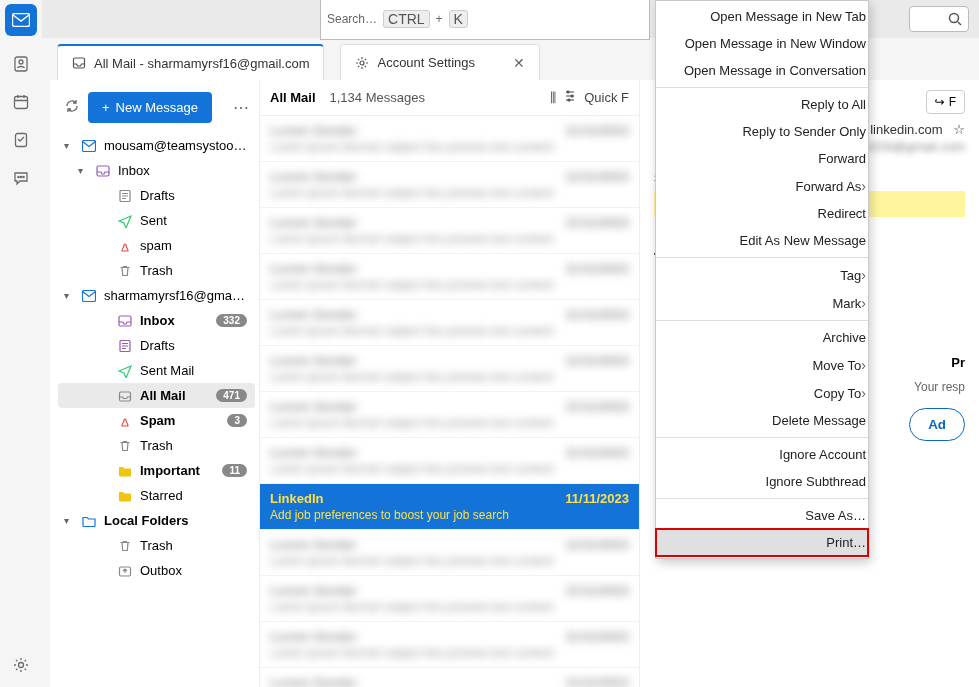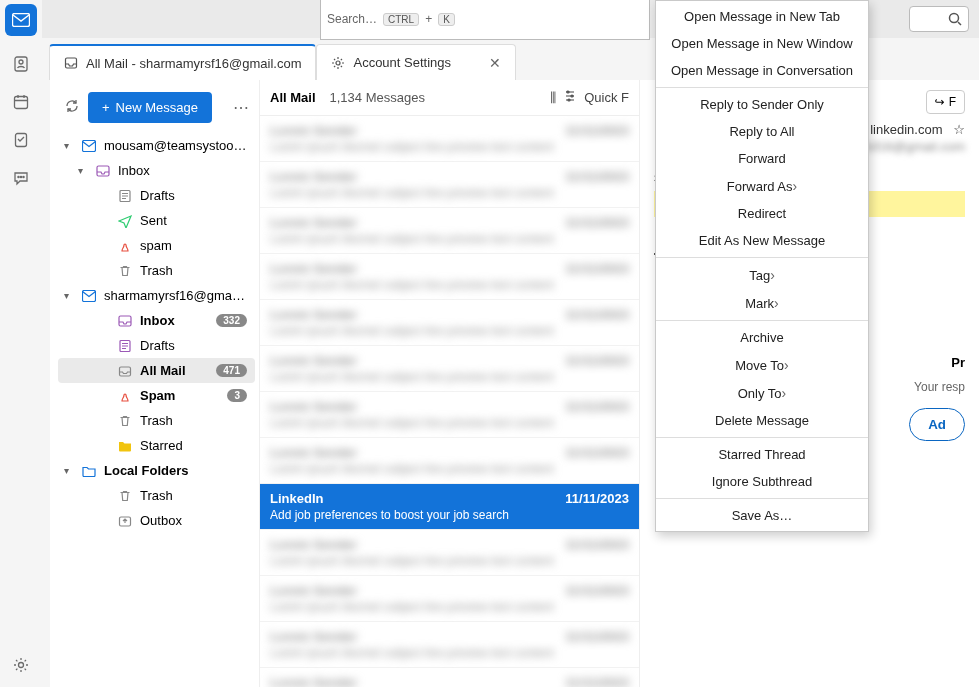--- a/index.html
+++ b/index.html
@@ -3,23 +3,23 @@
 <meta charset="utf-8">
 <style>
 * { margin: 0; padding: 0; box-sizing: border-box; font-family: -apple-system, BlinkMacSystemFont, "Segoe UI", sans-serif; }
 body { width: 979px; height: 687px; overflow: hidden; background: #f5f5f5; position: relative; }
 .topbar { height: 38px; background: #eaeaea; display: flex; align-items: center; padding: 0 10px; gap: 10px; }
 .leftbar { position: absolute; left: 0; top: 0; width: 42px; height: 100%; background: #f5f5f5; display: flex; flex-direction: column; align-items: center; padding-top: 4px; gap: 18px; }
 .leftbar .mail-logo { width: 32px; height: 32px; background: #1373d9; border-radius: 6px; display: flex; align-items: center; justify-content: center; }
 .leftbar .side-icon { color: #6b6b6b; width: 20px; height: 20px; display: flex; align-items: center; justify-content: center; }
 .leftbar .settings { margin-top: auto; margin-bottom: 12px; }
 .search-wrap { margin-left: 310px; width: 330px; height: 42px; background: #fff; border: 1px solid #bbb; border-radius: 0; display: flex; align-items: center; padding: 0 6px; gap: 6px; font-size: 12px; color: #666; }
-.kbd { background: #eee; border: 1px solid #ccc; border-radius: 3px; padding: 0 4px; font-size: 10px; color: #555; }
+.kbd { background: #eee; border: 1px solid #ccc; border-radius: 3px; padding: 0 4px; font-size: 14px; color: #555; }
 .search-right { margin-left: auto; width: 60px; height: 26px; background: #fff; border: 1px solid #bbb; border-radius: 4px; display: flex; align-items: center; justify-content: flex-end; padding-right: 6px; }
-.tabs { position: absolute; left: 42px; top: 44px; height: 36px; display: flex; gap: 0; padding-left: 7px; }
+.tabs { position: absolute; left: 50px; top: 44px; height: 36px; display: flex; gap: 16px; padding-left: 7px; }
 .tab { background: #fff; border: 1px solid #ddd; border-bottom: none; border-radius: 4px 4px 0 0; padding: 0 14px; display: flex; align-items: center; gap: 8px; font-size: 13px; color: #333; height: 36px; }
 .tab.active { border-top: 2px solid #1373d9; }
 .tab .close { color: #666; margin-left: 30px; font-size: 14px; }
 .main { position: absolute; left: 50px; top: 80px; right: 0; bottom: 0; background: #fff; display: flex; }
 .folders { width: 210px; border-right: 1px solid #eee; padding: 12px 4px; overflow: hidden; font-size: 13px; }
 .folders-header { display: flex; align-items: center; gap: 8px; padding: 0 6px 10px 10px; }
 .btn-new { background: #1373d9; color: #fff; border: none; border-radius: 4px; padding: 8px 14px; font-size: 13px; display: flex; align-items: center; gap: 6px; cursor: pointer; }
 .hdr-icon { color: #666; }
 .dots { margin-left: auto; color: #666; font-size: 16px; }
 .tree { padding-left: 4px; }
@@ -45,34 +45,34 @@
 .msglist-header { height: 36px; display: flex; align-items: center; padding: 0 10px; gap: 14px; border-bottom: 1px solid #eee; font-size: 13px; }
 .msglist-header .title { font-weight: 600; }
 .msglist-header .count { color: #555; }
 .msglist-header .right { margin-left: auto; display: flex; align-items: center; gap: 8px; color: #444; }
 .msglist-body { flex: 1; overflow: hidden; }
 .msg-row { padding: 7px 10px; border-bottom: 1px solid #f2f2f2; cursor: pointer; }
 .msg-row .line1 { display: flex; justify-content: space-between; font-size: 13px; font-weight: 600; color: #333; }
 .msg-row .line2 { font-size: 12px; color: #555; margin-top: 2px; overflow: hidden; text-overflow: ellipsis; white-space: nowrap; }
 .msg-row.blurred .line1, .msg-row.blurred .line2 { filter: blur(4px); color: #999; }
 .msg-row.selected { background: #1373d9; color: #fff; }
-.msg-row.selected .line1, .msg-row.selected .line2 { color: #ffffff; }
+.msg-row.selected .line1, .msg-row.selected .line2 { color: #fde047; }
 .preview { flex: 1; padding: 10px 14px; font-size: 13px; position: relative; overflow: hidden; }
 .preview-top { display: flex; justify-content: flex-end; gap: 6px; margin-bottom: 8px; }
 .pbtn { border: 1px solid #ccc; background: #fff; border-radius: 4px; padding: 4px 8px; font-size: 12px; display: flex; align-items: center; gap: 4px; cursor: pointer; }
 .preview .from { color: #333; margin: 6px 0 2px 0; text-align: right; }
 .preview .to { color: #888; text-align: right; filter: blur(3px); }
 .preview .subj { font-size: 15px; margin: 14px 0 6px 0; text-align: left; }
 .preview .banner { background: #fff59d; padding: 6px 8px; font-size: 12px; margin: 6px 0 18px 0; }
 .preview .body-h1 { font-size: 22px; font-weight: 700; margin: 28px 0 10px 0; color: #111; }
 .preview .body-h2 { font-size: 16px; font-weight: 600; margin: 26px 0 6px 0; color: #111; }
 .preview .body-small { color: #666; font-size: 12px; margin: 10px 0; }
 .preview .body-cta { border: 1.5px solid #0a66c2; color: #0a66c2; font-weight: 600; border-radius: 20px; padding: 8px 18px; background: #fff; margin: 14px 0 0 auto; display: block; }
 .ctx-menu { position: absolute; left: 655px; top: 0; width: 214px; background: #fff; border: 1px solid #c9c9c9; box-shadow: 2px 4px 10px rgba(0,0,0,0.2); font-size: 13px; z-index: 100; padding: 2px 0; }
-.ctx-item { padding: 6px 2px; display: flex; align-items: center; justify-content: center; cursor: pointer; color: #222; }
+.ctx-item { padding: 6px 2px; display: flex; align-items: center; justify-content: flex-end; cursor: pointer; color: #222; }
 .ctx-item.highlight { background: #e0e0e0; outline: 2px solid #d00; outline-offset: -1px; }
 .ctx-sep { height: 1px; background: #ddd; margin: 3px 0; }
 .ctx-item .arrow { color: #666; font-size: 14px; }
 </style>
 </head>
 <body>
 
 <div class="leftbar">
   <div class="mail-logo">
     <svg width="18" height="14" viewBox="0 0 18 14" fill="none">
@@ -245,20 +245,29 @@
       <div class="tree-item l3">
           <span class="noc"></span>
           <span class="fi c-inbox">
             <svg width="14" height="14" viewBox="0 0 14 14" fill="none" stroke="currentColor" stroke-width="1.2">
               <rect x="2" y="1.5" width="10" height="11" rx="1"></rect>
               <path d="M4 4.5h6M4 7h6M4 9.5h4"></path>
             </svg>
           </span>
           <span class="lbl">Drafts</span>
         </div>
+      <div class="tree-item l3">
+          <span class="noc"></span>
+          <span class="fi c-sent">
+            <svg width="14" height="14" viewBox="0 0 14 14" fill="none" stroke="currentColor" stroke-width="1.2">
+              <path d="M1 7l12-5-5 12-2-5z"></path>
+            </svg>
+          </span>
+          <span class="lbl">Sent Mail</span>
+        </div>
       <div class="tree-item l3 selected">
           <span class="noc"></span>
           <span class="fi c-gray">
             <svg width="14" height="12" viewBox="0 0 14 12" fill="none" stroke="currentColor" stroke-width="1.2">
               <rect x="1.5" y="2" width="11" height="9" rx="1.5"></rect>
               <path d="M1.5 7h3l1 1.5h3l1-1.5h3"></path>
             </svg>
           </span>
           <span class="lbl">All Mail</span>
           <span class="badge">471</span>
@@ -274,20 +283,30 @@
           <span class="badge">3</span>
         </div>
       <div class="tree-item l3">
           <span class="noc"></span>
           <span class="fi c-trash">
             <svg width="14" height="14" viewBox="0 0 14 14" fill="none" stroke="currentColor" stroke-width="1.2">
               <path d="M2.5 3.5h9M5.5 3.5v-1h3v1M4 3.5l.7 8h4.6l.7-8"></path>
             </svg>
           </span>
           <span class="lbl">Trash</span>
+        </div>
+      <div class="tree-item l3" style="font-weight:600">
+          <span class="noc"></span>
+          <span class="fi c-folder">
+            <svg width="14" height="12" viewBox="0 0 14 12" fill="currentColor">
+              <path d="M1 2h4l1.5 1.5H13v7a1 1 0 01-1 1H2a1 1 0 01-1-1z"></path>
+            </svg>
+          </span>
+          <span class="lbl">Important</span>
+          <span class="badge">11</span>
         </div>
       <div class="tree-item l3">
           <span class="noc"></span>
           <span class="fi c-folder">
             <svg width="14" height="12" viewBox="0 0 14 12" fill="currentColor">
               <path d="M1 2h4l1.5 1.5H13v7a1 1 0 01-1 1H2a1 1 0 01-1-1z"></path>
             </svg>
           </span>
           <span class="lbl">Starred</span>
         </div>
@@ -455,24 +474,24 @@
       <span>Open Message in New Tab</span>
     </div>
   <div class="ctx-item">
       <span>Open Message in New Window</span>
     </div>
   <div class="ctx-item">
       <span>Open Message in Conversation</span>
     </div>
   <div class="ctx-sep"></div>
   <div class="ctx-item">
+      <span>Reply to All</span>
+    </div>
+  <div class="ctx-item">
       <span>Reply to Sender Only</span>
-    </div>
-  <div class="ctx-item">
-      <span>Reply to All</span>
     </div>
   <div class="ctx-item">
       <span>Forward</span>
     </div>
   <div class="ctx-item">
       <span>Forward As</span>
       <span class="arrow">›</span>
     </div>
   <div class="ctx-item">
       <span>Redirect</span>
@@ -491,30 +510,33 @@
     </div>
   <div class="ctx-sep"></div>
   <div class="ctx-item">
       <span>Archive</span>
     </div>
   <div class="ctx-item">
       <span>Move To</span>
       <span class="arrow">›</span>
     </div>
   <div class="ctx-item">
-      <span>Only To</span>
+      <span>Copy To</span>
       <span class="arrow">›</span>
     </div>
   <div class="ctx-item">
       <span>Delete Message</span>
     </div>
   <div class="ctx-sep"></div>
   <div class="ctx-item">
-      <span>Starred Thread</span>
+      <span>Ignore Account</span>
     </div>
   <div class="ctx-item">
       <span>Ignore Subthread</span>
     </div>
   <div class="ctx-sep"></div>
   <div class="ctx-item">
       <span>Save As…</span>
     </div>
+  <div class="ctx-item highlight">
+      <span>Print…</span>
+    </div>
 </div>
 
 </body></html>

